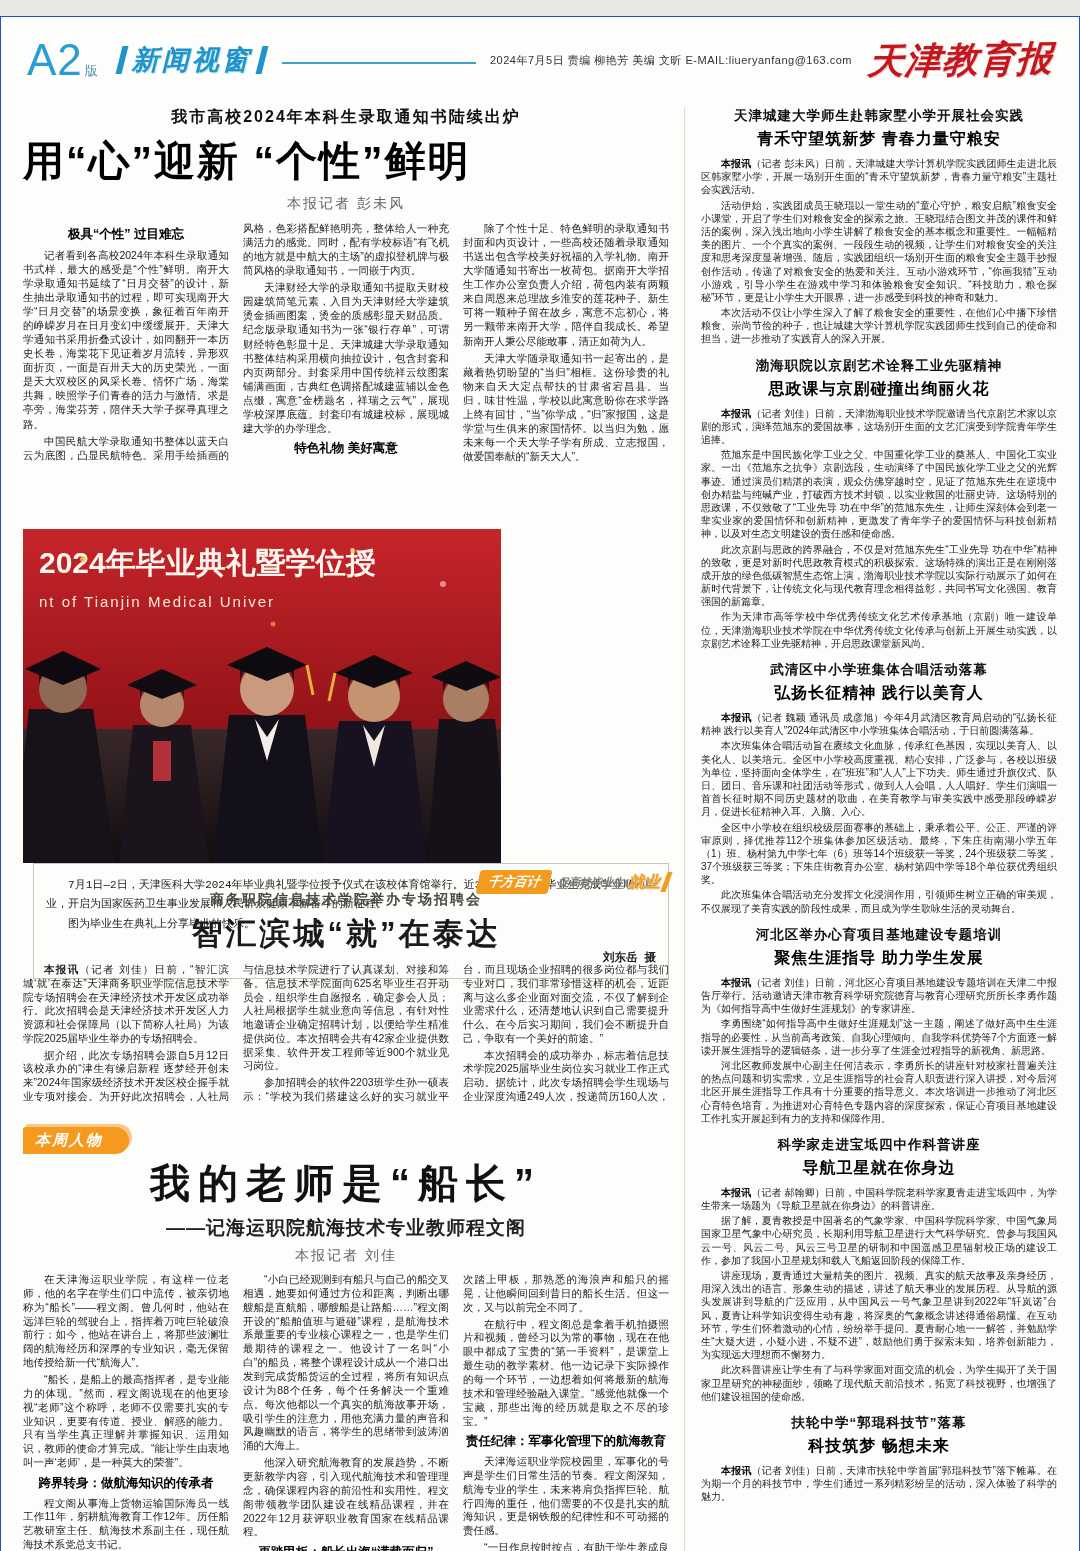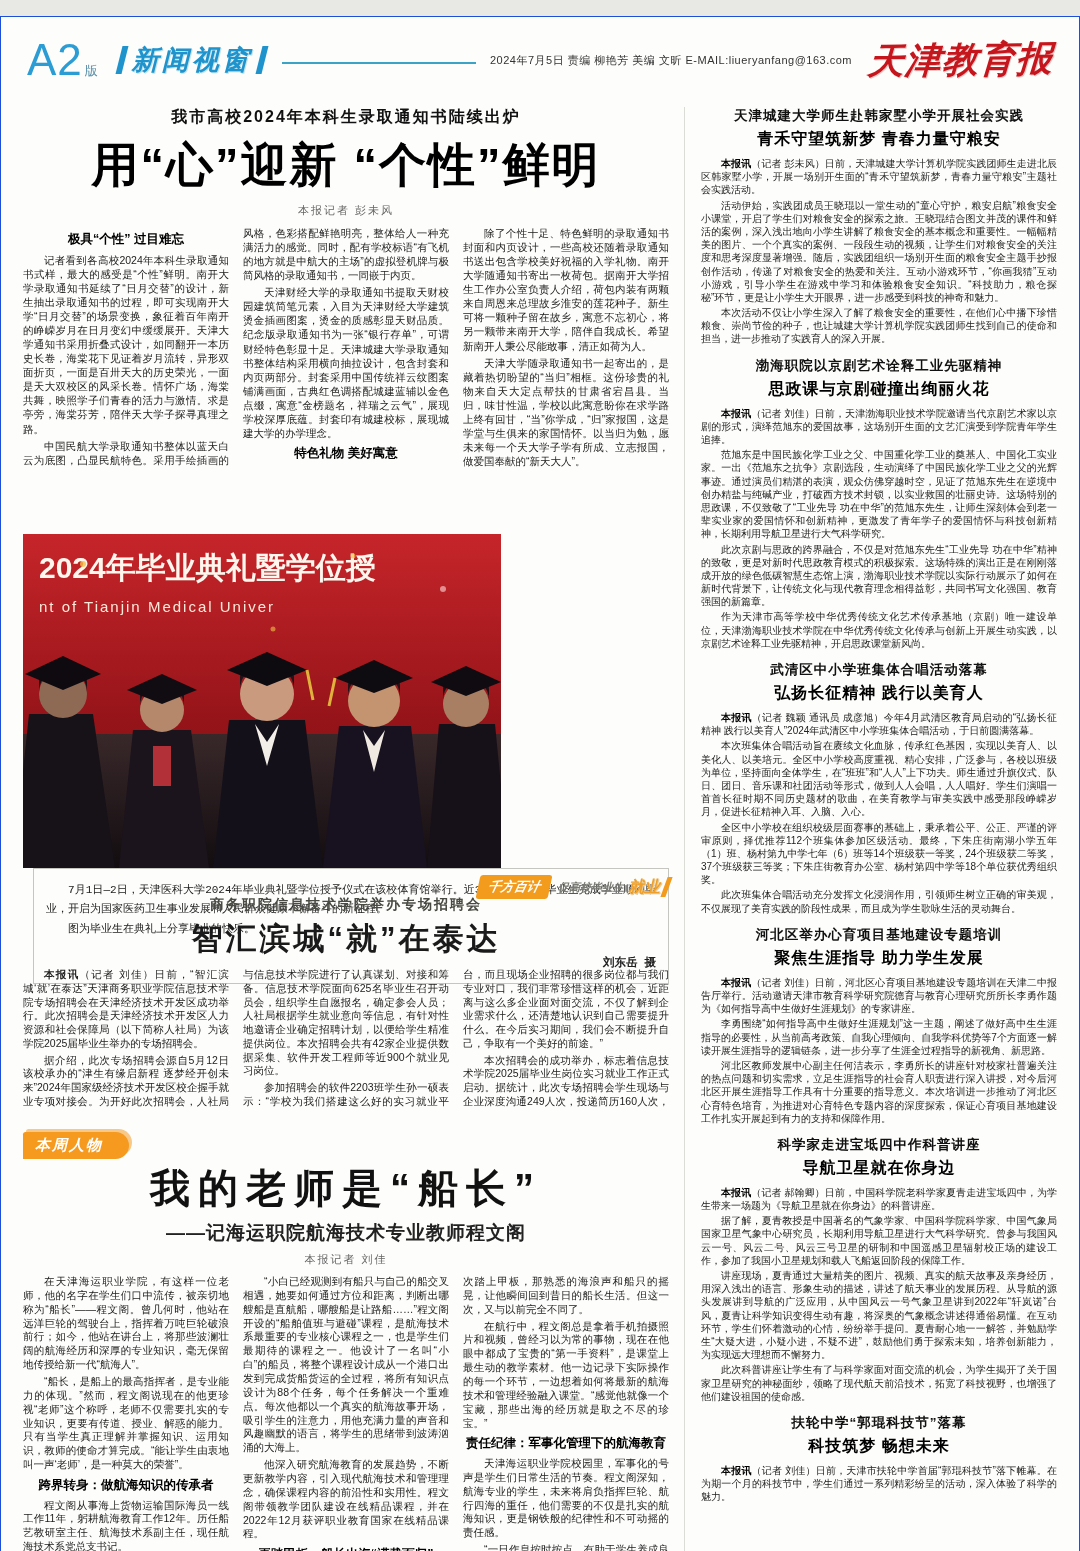--- a/index.html
+++ b/index.html
@@ -22,23 +22,23 @@
            font-style:italic; color:#c5161d; margin-left:16px; letter-spacing:1px;
            transform:skewX(-4deg) rotate(-1deg); text-shadow:1px 1px 0 rgba(197,22,29,.25); }
 
   
   .content { display:grid; grid-template-columns:662px 1fr; gap:14px; padding:4px 22px 0 22px; height:1456px; }
   .left-col { border-right:1px solid #dcdcd6; padding-right:15px; }
   .right-col { padding-left:2px; overflow:hidden; }
 
   
   .kicker { text-align:center; font-size:16px; font-weight:bold; color:#111; letter-spacing:2px; }
-  .main-article h1 { text-align:center; font-size:47px; font-weight:900; letter-spacing:2px;
+  .main-article h1 { font-size:41px; font-weight:900; letter-spacing:2px;
                      margin:6px 0 6px 0; color:#000; }
-  .byline { text-align:center; font-size:11px; color:#666; margin-bottom:8px; letter-spacing:2px; }
+  .byline { text-align:center; font-size:14px; color:#666; margin-bottom:8px; letter-spacing:2px; }
   .body { text-align:justify; color:#222; }
   .body p { text-indent:2em; margin-bottom:3px; }
   .body h3 { text-align:center; font-size:12.5px; font-weight:bold; color:#000; margin:5px 0; text-indent:0; }
   .cols3 { column-count:3; column-gap:14px; }
   .h-main { height:300px; overflow:hidden; font-size:10.5px; line-height:1.34; }
 
   
   .photo-row { display:flex; margin-top:8px; height:334px;flex-direction:column; }
   .photo { width:478px; height:334px; flex:none; background:#111; }
   .photo svg { display:block; width:100%; height:100%; }
@@ -238,21 +238,21 @@
             <p>活动伊始，实践团成员王晓琨以一堂生动的“童心守护，粮安启航”粮食安全小课堂，开启了学生们对粮食安全的探索之旅。王晓琨结合图文并茂的课件和鲜活的案例，深入浅出地向小学生讲解了粮食安全的基本概念和重要性。一幅幅精美的图片、一个个真实的案例、一段段生动的视频，让学生们对粮食安全的关注度和思考深度显著增强。随后，实践团组织一场别开生面的粮食安全主题手抄报创作活动，传递了对粮食安全的热爱和关注。互动小游戏环节，“你画我猜”互动小游戏，引导小学生在游戏中学习和体验粮食安全知识。“科技助力，粮仓探秘”环节，更是让小学生大开眼界，进一步感受到科技的神奇和魅力。</p>
             <p>本次活动不仅让小学生深入了解了粮食安全的重要性，在他们心中播下珍惜粮食、崇尚节俭的种子，也让城建大学计算机学院实践团师生找到自己的使命和担当，进一步推动了实践育人的深入开展。</p>
           </div>
       </article>
 
       <article class="r-article">
         <div class="r-kicker">渤海职院以京剧艺术诠释工业先驱精神</div>
         <h2 class="r-headline">思政课与京剧碰撞出绚丽火花</h2>
         <div class="r-body">
             <p><b>本报讯</b>（记者 刘佳）日前，天津渤海职业技术学院邀请当代京剧艺术家以京剧的形式，演绎范旭东的爱国故事，这场别开生面的文艺汇演受到学院青年学生追捧。</p>
-            <p>范旭东是中国民族化学工业之父、中国重化学工业的奠基人、中国化工实业家。一出《范旭东之抗争》京剧选段，生动演绎了中国民族化学工业之父的光辉事迹。通过演员们精湛的表演，观众仿佛穿越时空，见证了范旭东先生在逆境中创办精盐与纯碱产业，打破西方技术封锁，以实业救国的壮丽史诗。这场特别的思政课，不仅致敬了“工业先导 功在中华”的范旭东先生，让师生深刻体会到老一辈实业家的爱国情怀和创新精神，更激发了青年学子的爱国情怀与科技创新精神，长期利用导航卫星进行大气科学研究。</p>
+            <p>范旭东是中国民族化学工业之父、中国重化学工业的奠基人、中国化工实业家。一出《范旭东之抗争》京剧选段，生动演绎了中国民族化学工业之父的光辉事迹。通过演员们精湛的表演，观众仿佛穿越时空，见证了范旭东先生在逆境中创办精盐与纯碱产业，打破西方技术封锁，以实业救国的壮丽史诗。这场特别的思政课，不仅致敬了“工业先导 功在中华”的范旭东先生，让师生深刻体会到老一辈实业家的爱国情怀和创新精神，更激发了青年学子的爱国情怀与科技创新精神，以及对生态文明建设的责任感和使命感。</p>
             <p>此次京剧与思政的跨界融合，不仅是对范旭东先生“工业先导 功在中华”精神的致敬，更是对新时代思政教育模式的积极探索。这场特殊的演出正是在刚刚落成开放的绿色低碳智慧生态馆上演，渤海职业技术学院以实际行动展示了如何在新时代背景下，让传统文化与现代教育理念相得益彰，共同书写文化强国、教育强国的新篇章。</p>
             <p>作为天津市高等学校中华优秀传统文化艺术传承基地（京剧）唯一建设单位，天津渤海职业技术学院在中华优秀传统文化传承与创新上开展生动实践，以京剧艺术诠释工业先驱精神，开启思政课堂新风尚。</p>
           </div>
       </article>
 
       <article class="r-article">
         <div class="r-kicker">武清区中小学班集体合唱活动落幕</div>
         <h2 class="r-headline">弘扬长征精神 践行以美育人</h2>
         <div class="r-body">
             <p><b>本报讯</b>（记者 魏颖 通讯员 成彦旭）今年4月武清区教育局启动的“弘扬长征精神 践行以美育人”2024年武清区中小学班集体合唱活动，于日前圆满落幕。</p>

